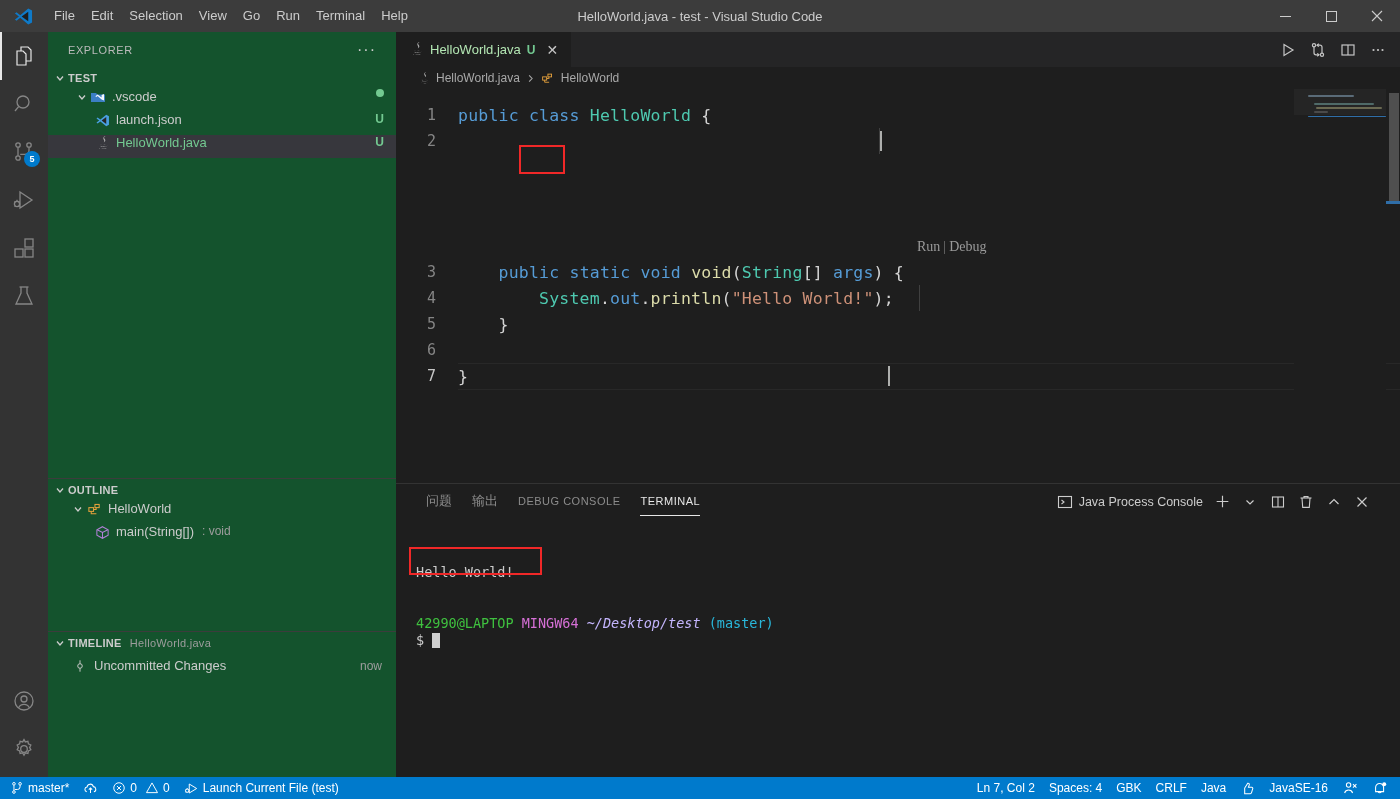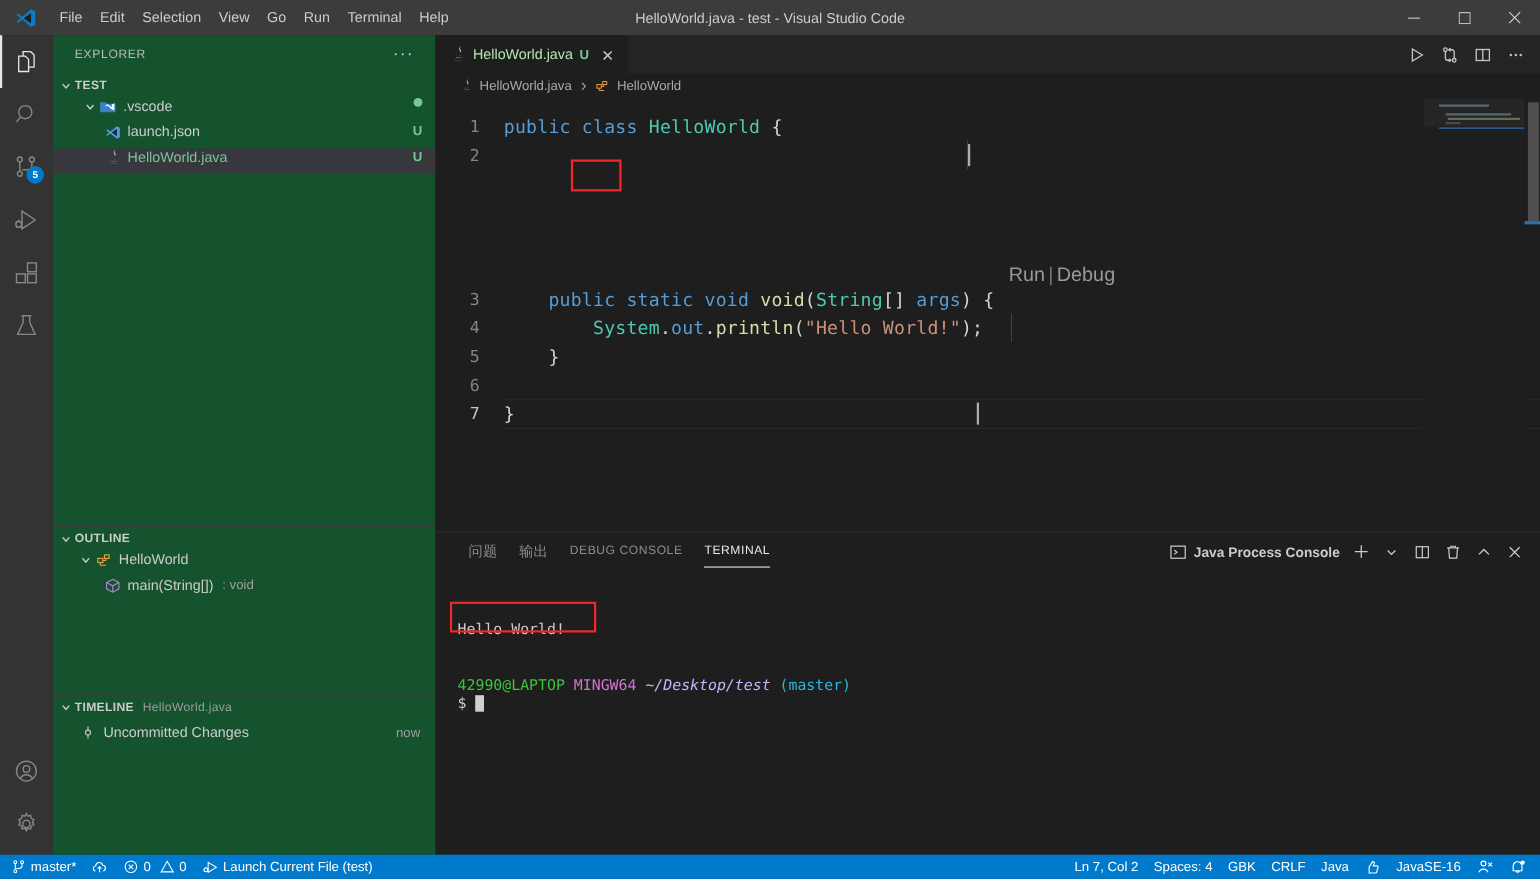--- a/index.html
+++ b/index.html
@@ -115,21 +115,21 @@
     font-size: 15px; font-family:"DejaVu Sans Mono", monospace;
   }
   .ctext { white-space: pre; color:#d4d4d4; letter-spacing: 0.2px; }
   .kw    { color:#569cd6; }
   .type  { color:#4ec9b0; }
   .fn    { color:#dcdcaa; }
   .str   { color:#ce9178; }
   .punc  { color:#d4d4d4; }
 
   .codelens {
-    position:absolute; font-family:Liberation Sans, sans-serif; font-size: 18px; color:#999999;
+    position:absolute; font-family:Liberation Serif, serif; font-size: 14px; color:#999999;
   }
   .codelens .cl-link { cursor:pointer; }
   .codelens .cl-sep { color:#777; margin: 0 3px; }
   .indent-guide { position:absolute; width:1px; background:#404040; }
   .cursor-line-border { position:absolute; left:62px; right:0; height:1px; background:#282828; }
   .caret { position:absolute; width:2px; background:#aeafad; }
 
   
   .minimap { position:absolute; top:0; right: 14px; width: 92px; bottom:0; background:#1e1e1e; }
   .mm-line { position:absolute; height:2px; border-radius:1px; }
@@ -145,21 +145,21 @@
   .panel-tabs { height: 35px; display:flex; align-items:stretch; padding-left: 20px; flex:0 0 35px; }
   .p-tab {
     display:flex; align-items:center; font-size: 11px; letter-spacing:.5px; text-transform: uppercase;
     color:#8c8c8c; padding: 0 10px; cursor:pointer; position:relative; border-bottom: 1px solid transparent;
   }
   .p-tab.cjk { text-transform:none; font-size: 13px; letter-spacing: 0; }
   .p-tab.active { color:#e7e7e7; }
   .p-tab.active::after {
     content:""; position:absolute; left:10px; right:10px; bottom:2px; height:1px; background:#e7e7e7;
   }
-  .panel-actions { margin-left:auto; display:flex; align-items:center; padding-right: 10px; gap: 2px; color:#cccccc;font-weight:bold; }
+  .panel-actions { margin-left:auto; display:flex; align-items:center; padding-right: 25px; gap: 2px; color:#cccccc; }
   .pa-btn { height:26px; min-width:26px; display:flex; align-items:center; justify-content:center; border-radius:4px; cursor:pointer; color:#cccccc; padding: 0 3px;}
   .pa-label { display:flex; align-items:center; gap:6px; font-size:12.5px; color:#cccccc; padding-right: 4px; cursor:pointer;}
 
   .terminal-body {
     flex:1 1 auto; padding: 10px 0 0 20px; font-family:"DejaVu Sans Mono", monospace;
     font-size: 13.5px; color:#cccccc; line-height: 17px; position:relative; min-height:0; overflow:hidden;
   }
   .term-line { white-space: pre; height: 17px; }
   .t-green { color:#3fc13f; }
   .t-purple { color:#d670d6; }

